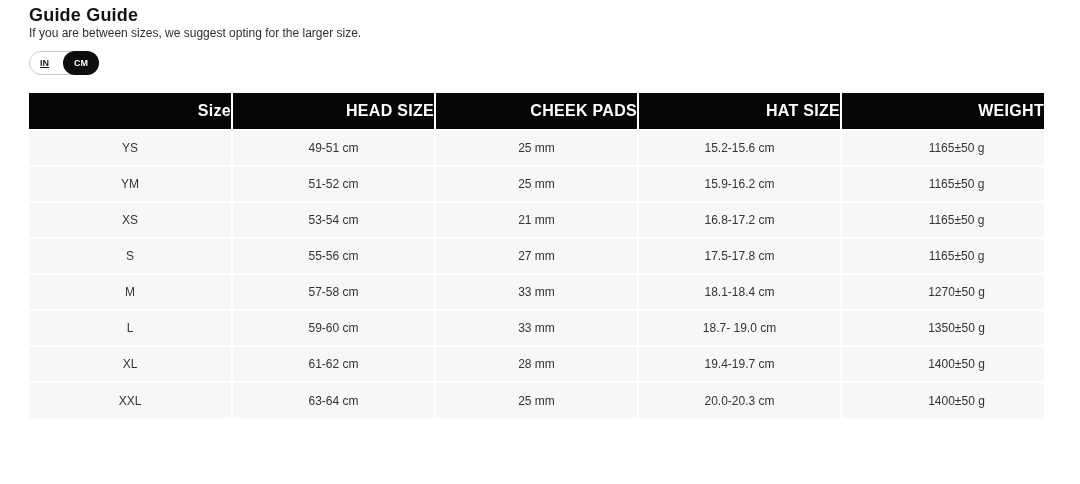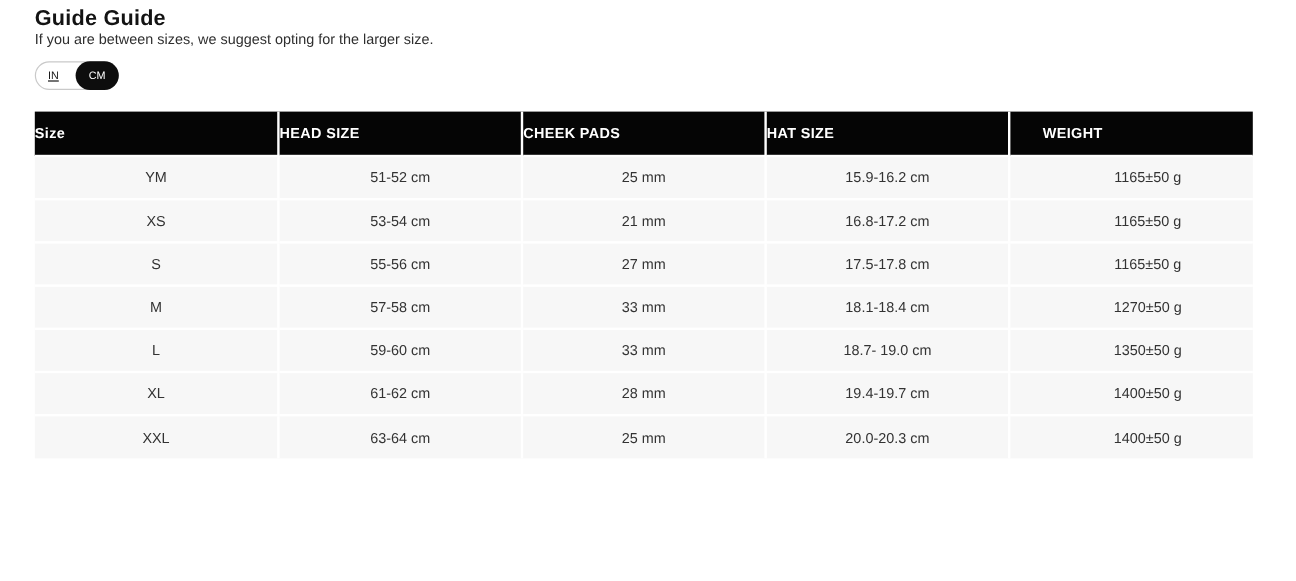--- a/index.html
+++ b/index.html
@@ -32,21 +32,21 @@
     border-radius: 13px;
     display: flex;
     align-items: stretch;
     background: #ffffff;
     cursor: pointer;
     position: relative;
   }
   .unit-toggle .seg {
     display: flex; align-items: center; justify-content: center;
     font-size: 9px;
-    font-weight: 400;
+    font-weight: 700;
     color: #1a1a1a;
     user-select: none;
   }
   .unit-toggle .seg-in {
     flex: 0 0 29px;
     text-decoration: underline;
   }
   .unit-toggle .seg-cm {
     flex: 1 1 auto;
     background: #0d0d0d;
@@ -59,25 +59,25 @@
   
   .size-table {
     margin-top: 18px;
     width: 1015px;
     border-collapse: collapse;
     table-layout: fixed;
   }
   .size-table th {
     background: #050505;
     color: #ffffff;
-    font-size: 12px;
+    font-size: 16px;
     font-weight: 700;
     letter-spacing: 0.3px;
     height: 37px;
-    text-align: left;
+    text-align: right;
     vertical-align: middle;
     border-right: 2px solid #ffffff;
     border-bottom: 2px solid #ffffff;
   }
   .size-table th:last-child,
   .size-table td:last-child { border-right: none; padding-left: 27px; }
   .size-table td {
     background: #f7f7f7;
     color: #333333;
     font-size: 12px;
@@ -106,20 +106,27 @@
     <thead>
       <tr>
         <th>Size</th>
         <th>HEAD SIZE</th>
         <th>CHEEK PADS</th>
         <th>HAT SIZE</th>
         <th>WEIGHT</th>
       </tr>
     </thead>
     <tbody>
+      <tr>
+        <td>YS</td>
+        <td>49-51 cm</td>
+        <td>25 mm</td>
+        <td>15.2-15.6 cm</td>
+        <td>1165±50 g</td>
+      </tr>
       <tr>
         <td>YM</td>
         <td>51-52 cm</td>
         <td>25 mm</td>
         <td>15.9-16.2 cm</td>
         <td>1165±50 g</td>
       </tr>
       <tr>
         <td>XS</td>
         <td>53-54 cm</td>

